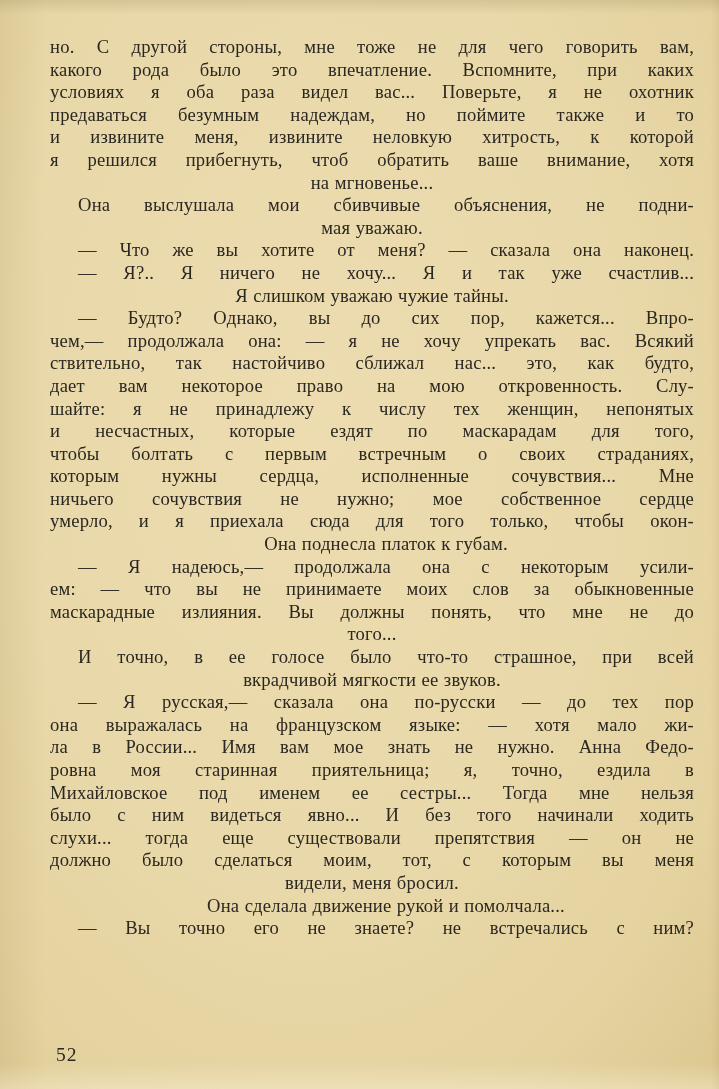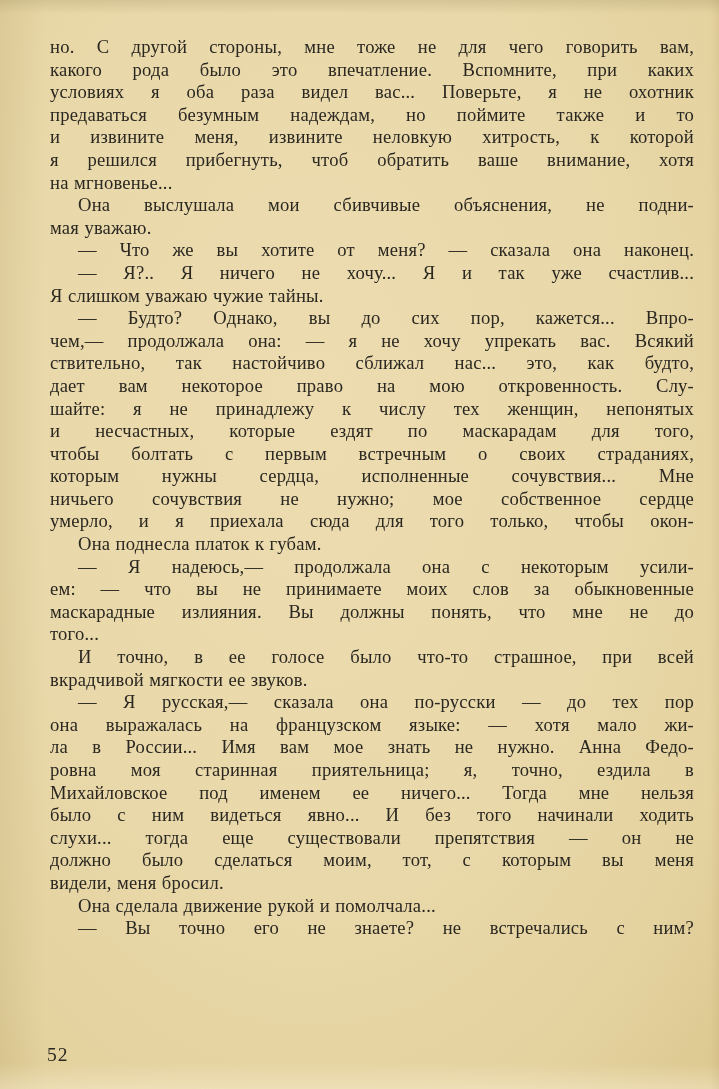--- a/index.html
+++ b/index.html
@@ -41,32 +41,32 @@
     top: 36px;
     width: 644px;
     color: #2b2822;
     font-size: 18.6px;
     line-height: 22.6px;
     letter-spacing: 0.2px;
     word-spacing: 0.5px;
   }
   .line {
     white-space: normal;
-    text-align: left;
+    text-align: center;
   }
   .line.stretch {
     text-align: justify;
     text-align-last: justify;
   }
   .line.indent {
     text-indent: 28px;
   }
   .page-number {
     position: absolute;
-    left: 47px;
+    left: 56px;
     top: 1044px;
     color: #2b2822;
     font-size: 19.5px;
     letter-spacing: 1px;
   }
 </style>
 </head>
 <body>
 
 <div class="scan">
@@ -98,21 +98,21 @@
       <div class="line indent stretch">— Я надеюсь,— продолжала она с некоторым усили-</div>
       <div class="line stretch">ем: — что вы не принимаете моих слов за обыкновенные</div>
       <div class="line stretch">маскарадные излияния. Вы должны понять, что мне не до</div>
       <div class="line">того...</div>
       <div class="line indent stretch">И точно, в ее голосе было что-то страшное, при всей</div>
       <div class="line">вкрадчивой мягкости ее звуков.</div>
       <div class="line indent stretch">— Я русская,— сказала она по-русски — до тех пор</div>
       <div class="line stretch">она выражалась на французском языке: — хотя мало жи-</div>
       <div class="line stretch">ла в России... Имя вам мое знать не нужно. Анна Федо-</div>
       <div class="line stretch">ровна моя старинная приятельница; я, точно, ездила в</div>
-      <div class="line stretch">Михайловское под именем ее ничего... Тогда мне нельзя</div>
+      <div class="line stretch">Михайловское под именем ее сестры... Тогда мне нельзя</div>
       <div class="line stretch">было с ним видеться явно... И без того начинали ходить</div>
       <div class="line stretch">слухи... тогда еще существовали препятствия — он не</div>
       <div class="line stretch">должно было сделаться моим, тот, с которым вы меня</div>
       <div class="line">видели, меня бросил.</div>
       <div class="line indent">Она сделала движение рукой и помолчала...</div>
       <div class="line indent stretch">— Вы точно его не знаете? не встречались с ним?</div>
     </div>
   <div class="page-number">52</div>
 </div>
 

